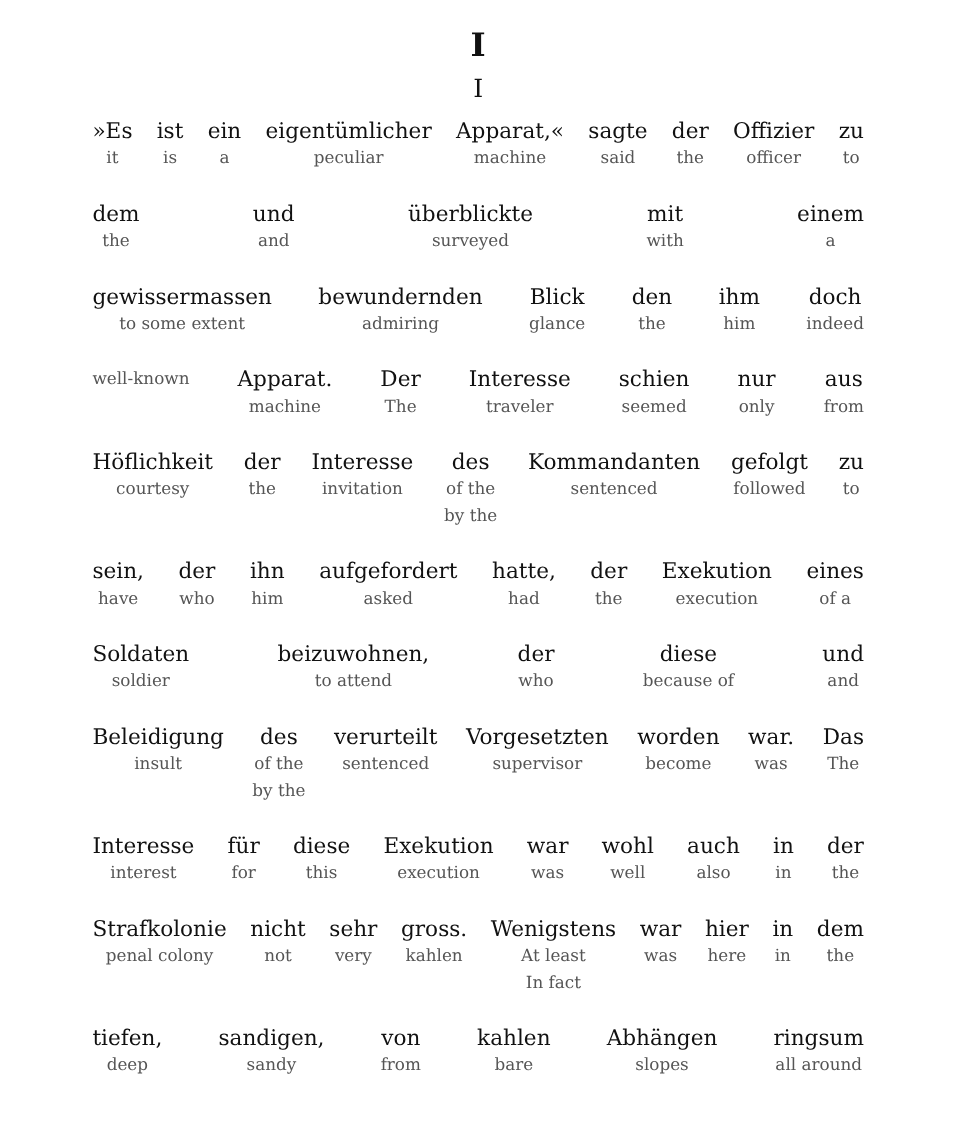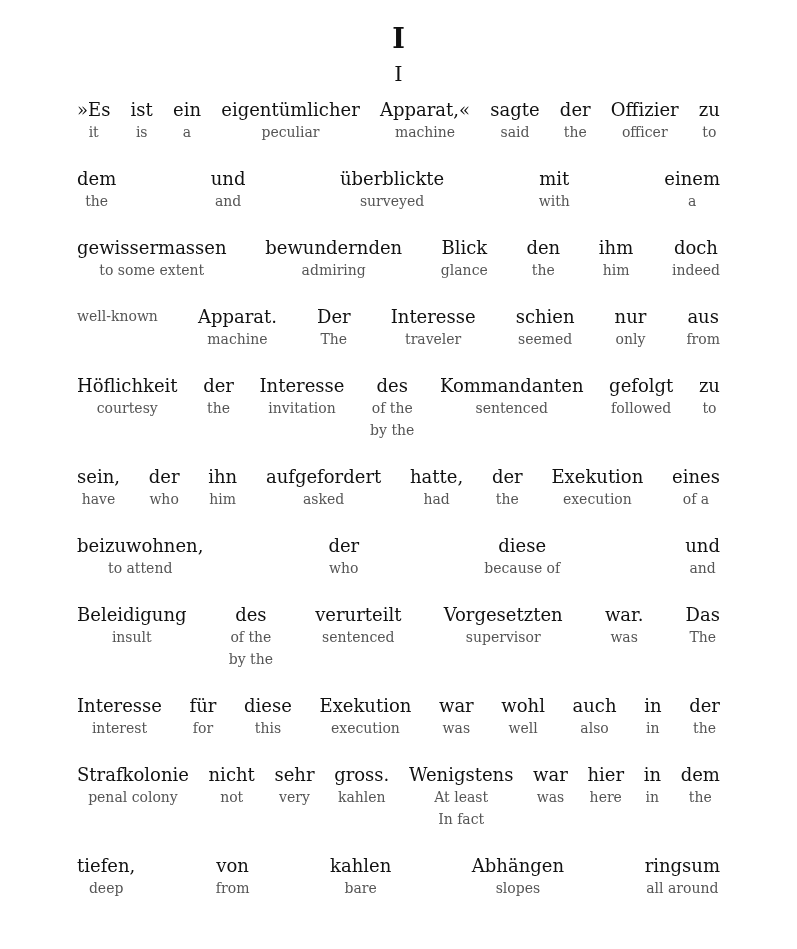--- a/index.html
+++ b/index.html
@@ -194,20 +194,24 @@
           <span class="de">Exekution</span>
           <span class="gl">execution</span>
         </div>
         <div class="unit">
           <span class="de">eines</span>
           <span class="gl">of a</span>
         </div>
       </div>
       <div class="line">
         <div class="unit">
+          <span class="de">Soldaten</span>
+          <span class="gl">soldier</span>
+        </div>
+        <div class="unit">
           <span class="de">beizuwohnen,</span>
           <span class="gl">to attend</span>
         </div>
         <div class="unit">
           <span class="de">der</span>
           <span class="gl">who</span>
         </div>
         <div class="unit">
           <span class="de">diese</span>
           <span class="gl">because of</span>
@@ -229,20 +233,24 @@
         </div>
         <div class="unit">
           <span class="de">verurteilt</span>
           <span class="gl">sentenced</span>
         </div>
         <div class="unit">
           <span class="de">Vorgesetzten</span>
           <span class="gl">supervisor</span>
         </div>
         <div class="unit">
+          <span class="de">worden</span>
+          <span class="gl">become</span>
+        </div>
+        <div class="unit">
           <span class="de">war.</span>
           <span class="gl">was</span>
         </div>
         <div class="unit">
           <span class="de">Das</span>
           <span class="gl">The</span>
         </div>
       </div>
       <div class="line">
         <div class="unit">
@@ -318,20 +326,24 @@
         </div>
         <div class="unit">
           <span class="de">dem</span>
           <span class="gl">the</span>
         </div>
       </div>
       <div class="line">
         <div class="unit">
           <span class="de">tiefen,</span>
           <span class="gl">deep</span>
+        </div>
+        <div class="unit">
+          <span class="de">sandigen,</span>
+          <span class="gl">sandy</span>
         </div>
         <div class="unit">
           <span class="de">von</span>
           <span class="gl">from</span>
         </div>
         <div class="unit">
           <span class="de">kahlen</span>
           <span class="gl">bare</span>
         </div>
         <div class="unit">

